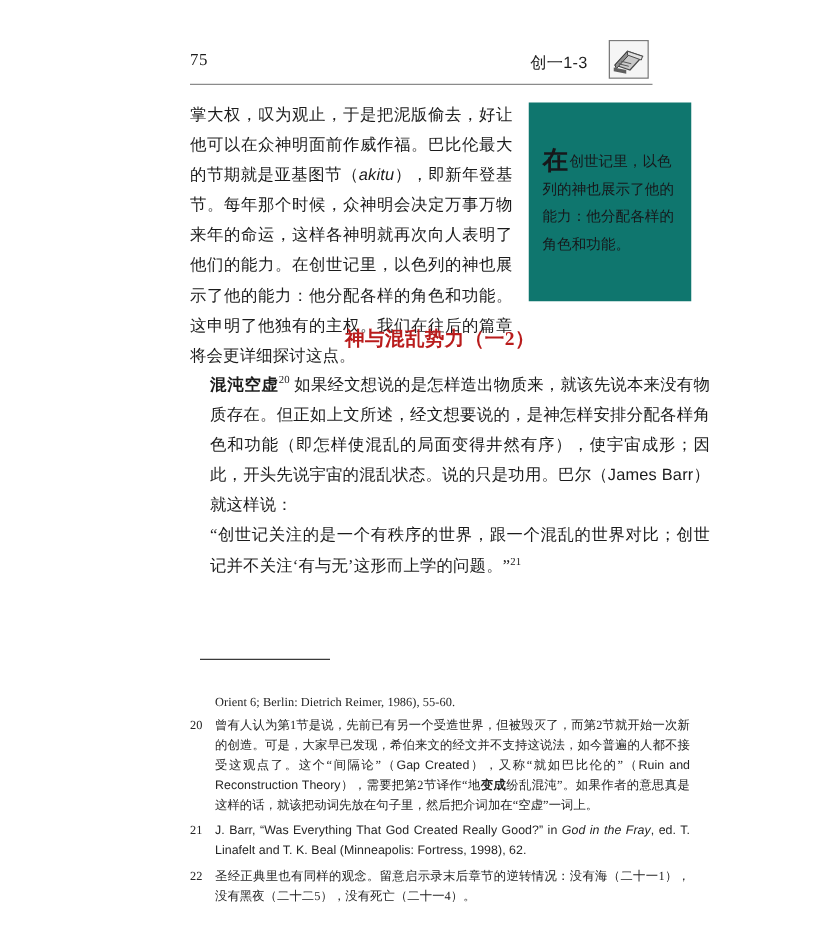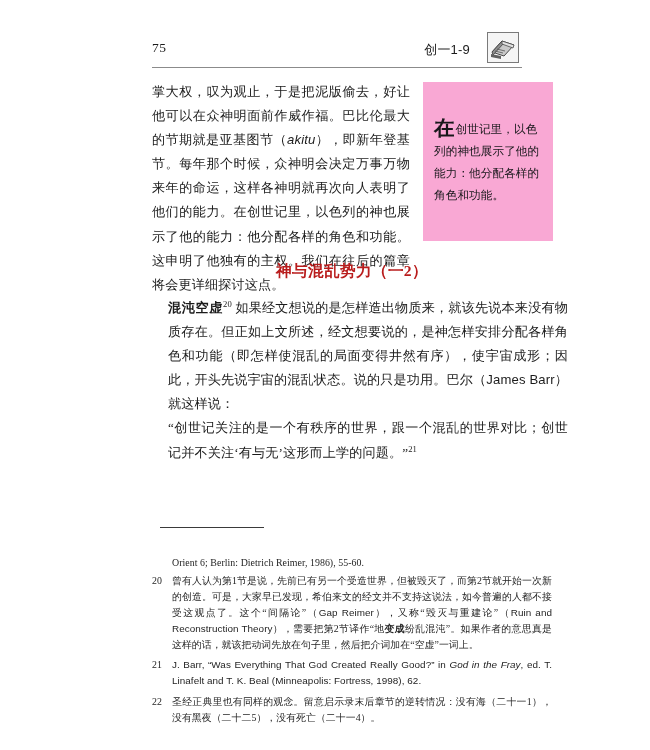--- a/index.html
+++ b/index.html
@@ -68,21 +68,21 @@
   }
   .chapter-icon svg { display: block; }
 
   
   .pullquote {
     position: absolute;
     left: 423px;
     top: 82px;
     width: 130px;
     height: 159px;
-    background: #f9a8d4;
+    background: #0f766e;
     box-sizing: border-box;
     padding: 36px 11px 10px 11px;
     font-family: "DejaVu Sans", "Liberation Sans", sans-serif;
     font-size: 11.6px;
     line-height: 22px;
     color: #17171a;
     letter-spacing: 0.1px;
   }
   .pullquote .drop {
     font-size: 20.5px;
@@ -189,21 +189,21 @@
     letter-spacing: 0.05px;
   }
 </style>
 </head>
 <body>
 
 <div class="page">
 
   <div class="header">
     <span class="folio">75</span>
-    <span class="running-ref">创一1-9</span>
+    <span class="running-ref">创一1-3</span>
   </div>
   <div class="header-rule"></div>
 
   <div class="chapter-icon">
     <svg width="30" height="29" viewBox="0 0 30 29">
       <rect x="0" y="0" width="30" height="29" fill="#f5f5f5"></rect>
       <polygon points="4,19 14,8 26,12 16,23" fill="#c9c9c9" stroke="#4a4a4a" stroke-width="1"></polygon>
       <polygon points="4,19 14,8 15,11 5,22" fill="#8e8e8e" stroke="#3d3d3d" stroke-width="0.8"></polygon>
       <polygon points="14,8 26,12 25,15 14,11" fill="#e2e2e2" stroke="#4a4a4a" stroke-width="0.8"></polygon>
       <line x1="7" y1="18" x2="15" y2="20" stroke="#555" stroke-width="0.8"></line>
@@ -227,19 +227,19 @@
       <span class="runin">混沌空虚</span><sup>20</sup>
       <span id="para1">如果经文想说的是怎样造出物质来，就该先说本来没有物质存在。但正如上文所述，经文想要说的，是神怎样安排分配各样角色和功能（即怎样使混乱的局面变得井然有序），使宇宙成形；因此，开头先说宇宙的混乱状态。说的只是功用。巴尔（<span class="lat">James Barr</span>）就这样说：</span>
     </p>
     <p><span>“创世记关注的是一个有秩序的世界，跟一个混乱的世界对比；创世记并不关注‘有与无’这形而上学的问题。”</span><sup>21</sup></p>
   </div>
 
   <div class="fn-rule"></div>
   <div class="footnotes">
     <div class="fn-cont">Orient 6; Berlin: Dietrich Reimer, 1986), 55-60.</div>
     <div id="fnList">
-        <div class="fn fn-cn"><span class="num">20</span><span>曾有人认为第1节是说，先前已有另一个受造世界，但被毁灭了，而第2节就开始一次新的创造。可是，大家早已发现，希伯来文的经文并不支持这说法，如今普遍的人都不接受这观点了。这个“间隔论”（</span><span class="lat">Gap Reimer</span><span>），又称“毁灭与重建论”（</span><span class="lat">Ruin and Reconstruction Theory</span><span>），需要把第2节译作“地</span><span class="bold">变成</span><span>纷乱混沌”。如果作者的意思真是这样的话，就该把动词先放在句子里，然后把介词加在“空虚”一词上。</span></div>
+        <div class="fn fn-cn"><span class="num">20</span><span>曾有人认为第1节是说，先前已有另一个受造世界，但被毁灭了，而第2节就开始一次新的创造。可是，大家早已发现，希伯来文的经文并不支持这说法，如今普遍的人都不接受这观点了。这个“间隔论”（</span><span class="lat">Gap Created</span><span>），又称“就如巴比伦的”（</span><span class="lat">Ruin and Reconstruction Theory</span><span>），需要把第2节译作“地</span><span class="bold">变成</span><span>纷乱混沌”。如果作者的意思真是这样的话，就该把动词先放在句子里，然后把介词加在“空虚”一词上。</span></div>
         <div class="fn fn-en"><span class="num">21</span><span class="lat">J. Barr, “Was Everything That God Created Really Good?” in </span><span class="lat ital">God in the Fray</span><span class="lat">, ed. T. Linafelt and T. K. Beal (Minneapolis: Fortress, 1998), 62.</span></div>
         <div class="fn fn-cn"><span class="num">22</span><span>圣经正典里也有同样的观念。留意启示录末后章节的逆转情况：没有海（二十一1），没有黑夜（二十二5），没有死亡（二十一4）。</span></div>
       </div>
   </div>
 
 </div>
 
 </body></html>

